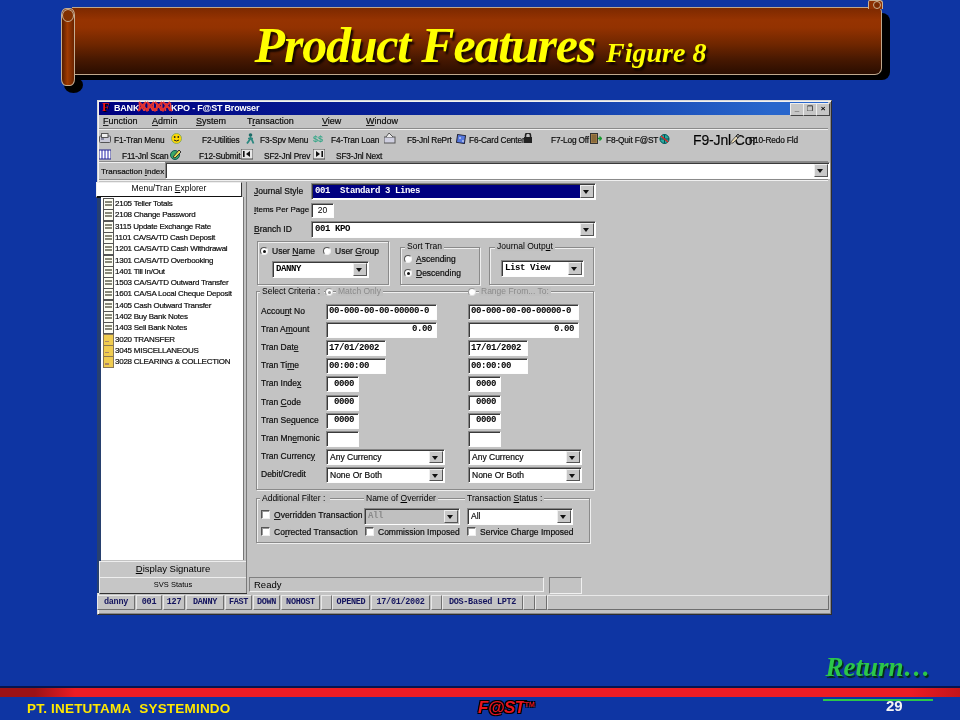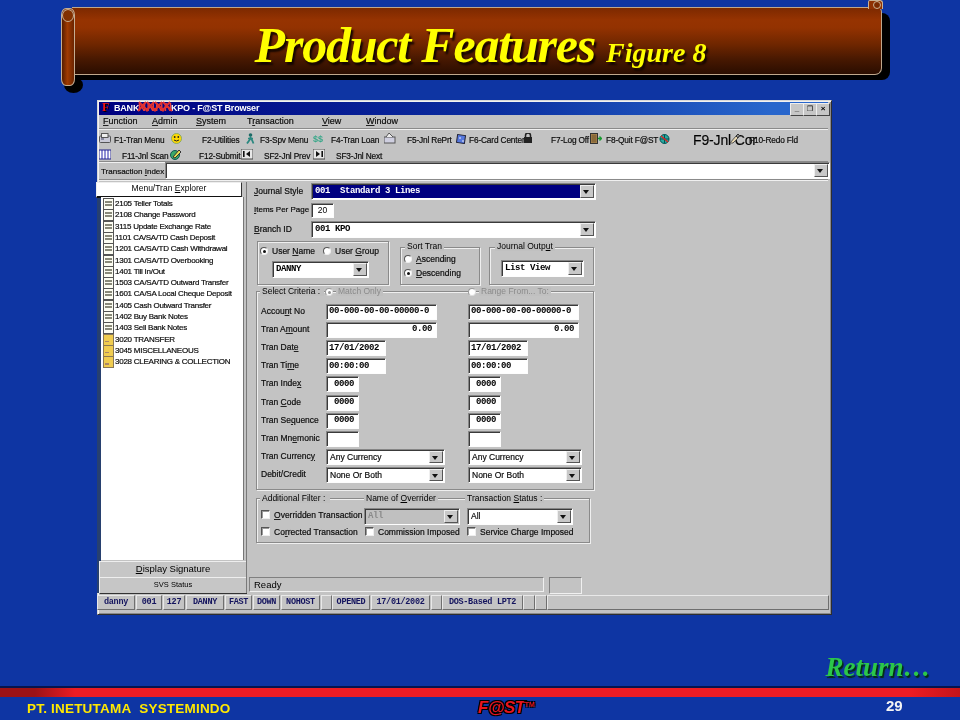--- a/index.html
+++ b/index.html
@@ -396,19 +396,19 @@
         <div class="cell" style="left:332px;width:36px">OPENED</div>
         <div class="cell" style="left:371px;width:57px">17/01/2002</div>
         <div class="cell" style="left:431px;width:9px"></div>
         <div class="cell" style="left:442px;width:79px">DOS-Based LPT2</div>
         <div class="cell" style="left:523px;width:10px"></div>
         <div class="cell" style="left:535px;width:10px"></div>
         <div class="cell" style="left:547px;width:280px"></div>
       </div>
     </div>
 
-<div class="s" style="left:823px;top:652px;width:110px;text-align:center;color:#2bc74a;font-family:'Liberation Serif',serif;font-style:italic;font-weight:bold;font-size:27px;line-height:30px;text-shadow:1.5px 1.5px 1px #052e10;border-bottom:2.5px solid #2bc74a;padding-bottom:4px">Return…</div>
+<div class="s" style="left:823px;top:652px;width:110px;text-align:center;color:#2bc74a;font-family:'Liberation Serif',serif;font-style:italic;font-weight:bold;font-size:27px;line-height:30px;text-shadow:1.5px 1.5px 1px #052e10;border-bottom:2.5px solid #2bc74a;padding-bottom:17px">Return…</div>
 <div class="s" style="left:0;top:686px;width:960px;height:2px;background:#07154e"></div>
 <div class="s" style="left:0;top:688px;width:960px;height:9px;background:linear-gradient(90deg,#9c1216 0,#9c1216 35px,#ec1c24 75px,#ec1c24 910px,#c41419 960px)"></div>
 <div class="s" style="left:27px;top:701px;color:#ffe800;font-weight:bold;font-size:13.5px;letter-spacing:.2px">PT.&nbsp;INETUTAMA&nbsp; SYSTEMINDO</div>
 <div class="s" style="left:478px;top:698px;font-weight:bold;font-style:italic;font-size:17px;color:#e8141c;letter-spacing:-.5px;text-shadow:1px 1px 0 #000,-1px 1px 0 #000,1px -1px 0 #000,-1px -1px 0 #000">F@ST<span style="font-size:7px;font-style:normal;vertical-align:6px;letter-spacing:0">TM</span></div>
 <div class="s" style="left:886px;top:697px;color:#f4f4f4;font-family:Liberation Sans, sans-serif;font-weight:bold;font-size:15px">29</div>
 
 </div>
 </body></html>

